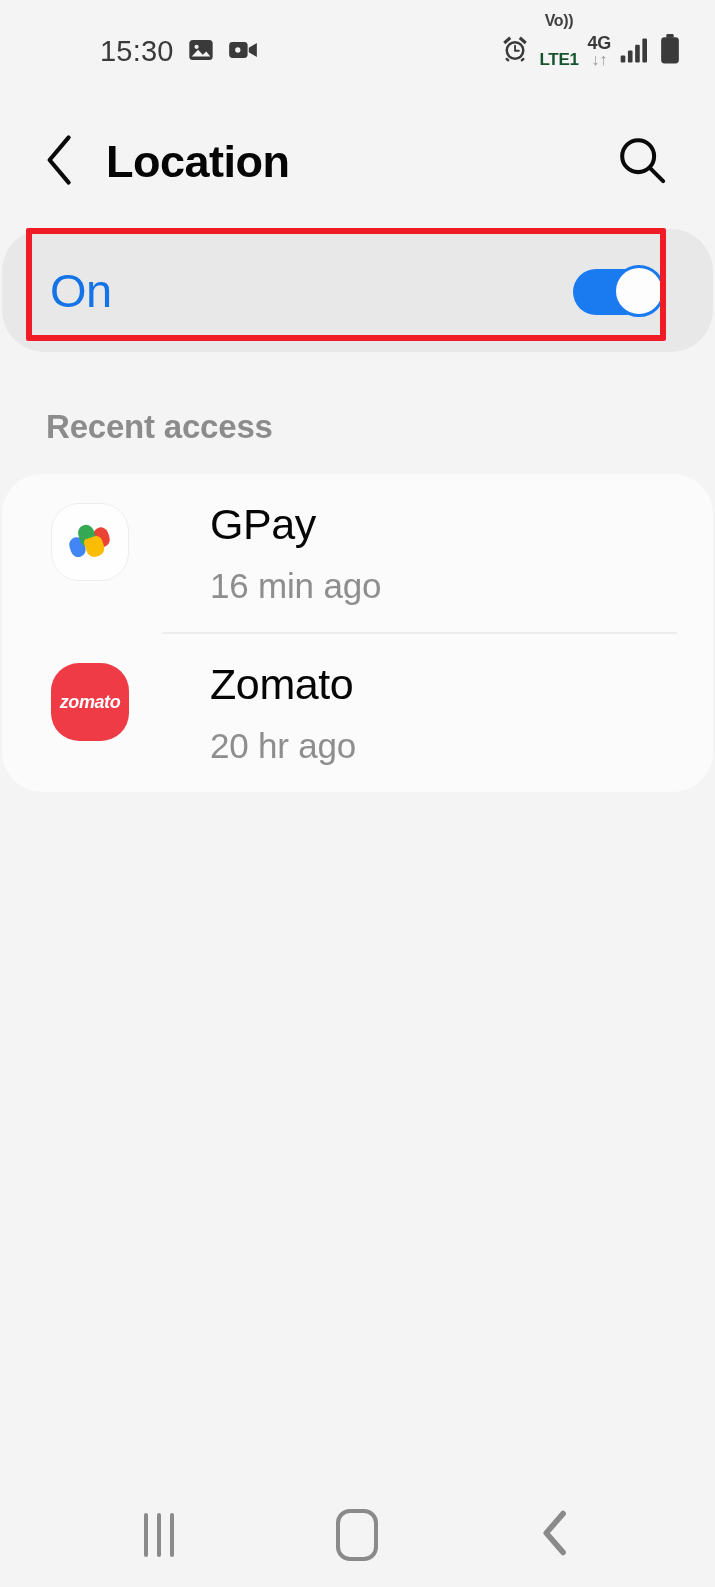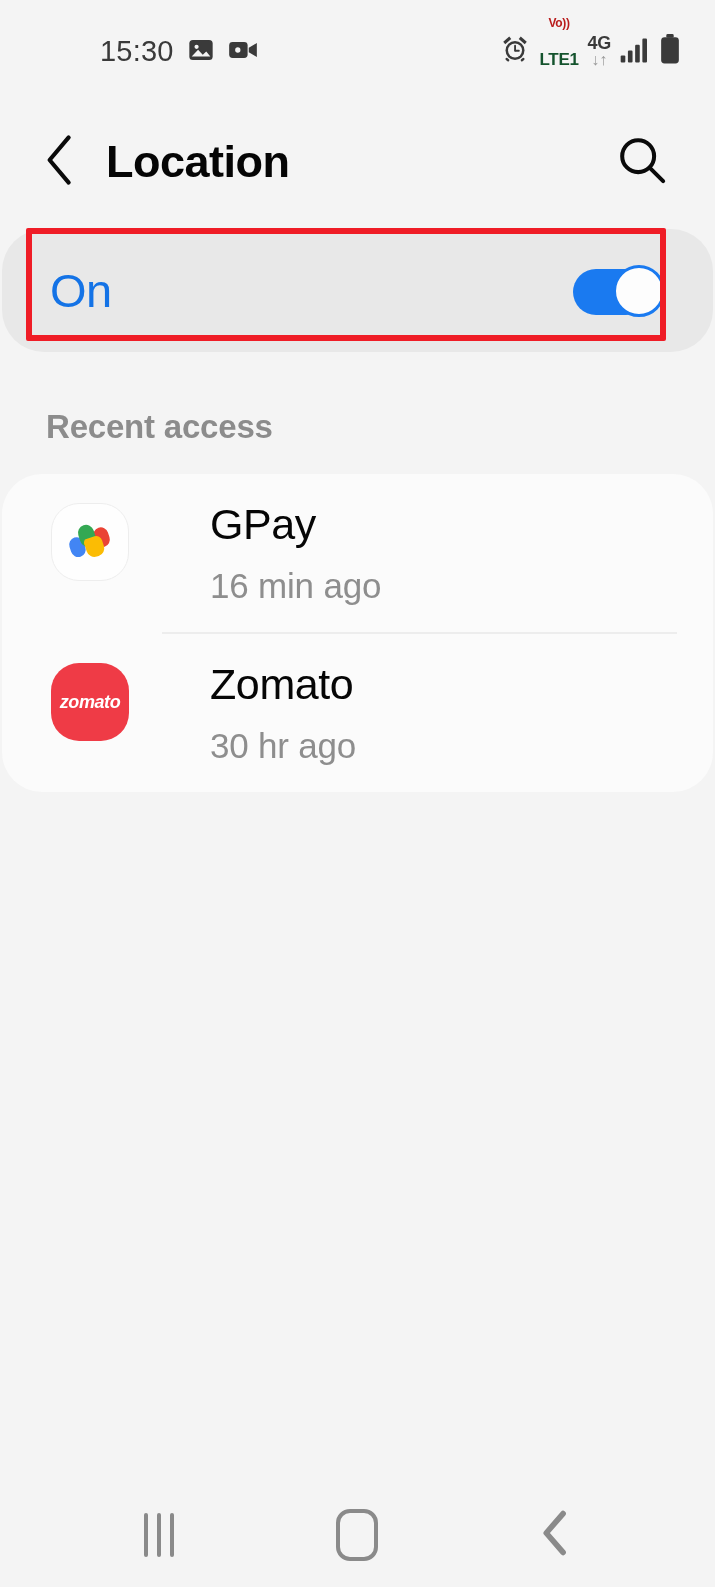--- a/index.html
+++ b/index.html
@@ -37,21 +37,21 @@
   .status-right {
     margin-left:auto;
     display:flex; align-items:flex-end; gap:9px;
   }
   .ic { display:block; }
 
   .voltestack {
     display:flex; flex-direction:column;
     align-items:center; line-height:1;
   }
-  .volte-top { font-size:12px; color:#b91c1c; font-weight:700; letter-spacing:-.3px; }
+  .volte-top { font-size:16px; color:#404040; font-weight:700; letter-spacing:-.3px; }
   .volte-bot { font-size:17px; color:#14532d; font-weight:700; letter-spacing:-.3px;margin-top:22px; }
 
   .netstack {
     display:flex; flex-direction:column;
     align-items:center; line-height:1;
   }
   .net-top { font-size:18px; color:#3a3a3a; font-weight:700; letter-spacing:-.3px; }
   .net-bot { font-size:16px; color:#9a9a9a; font-weight:700; }
 
   
@@ -358,21 +358,21 @@
       <div class="app-divider"></div>
 
       <div class="app-row">
         <div class="app-icon-slot">
           <div class="squircle zomato-icon">
             <span class="zomato-word">zomato</span>
           </div>
         </div>
         <div class="app-text">
           <div class="app-name">Zomato</div>
-          <div class="app-time">30 hr ago</div>
+          <div class="app-time">20 hr ago</div>
         </div>
       </div>
     </div>
 
   </div>
 
   <div class="navbar">
     <div class="nav-btn">
       <span class="recents-glyph">
           <i></i>

